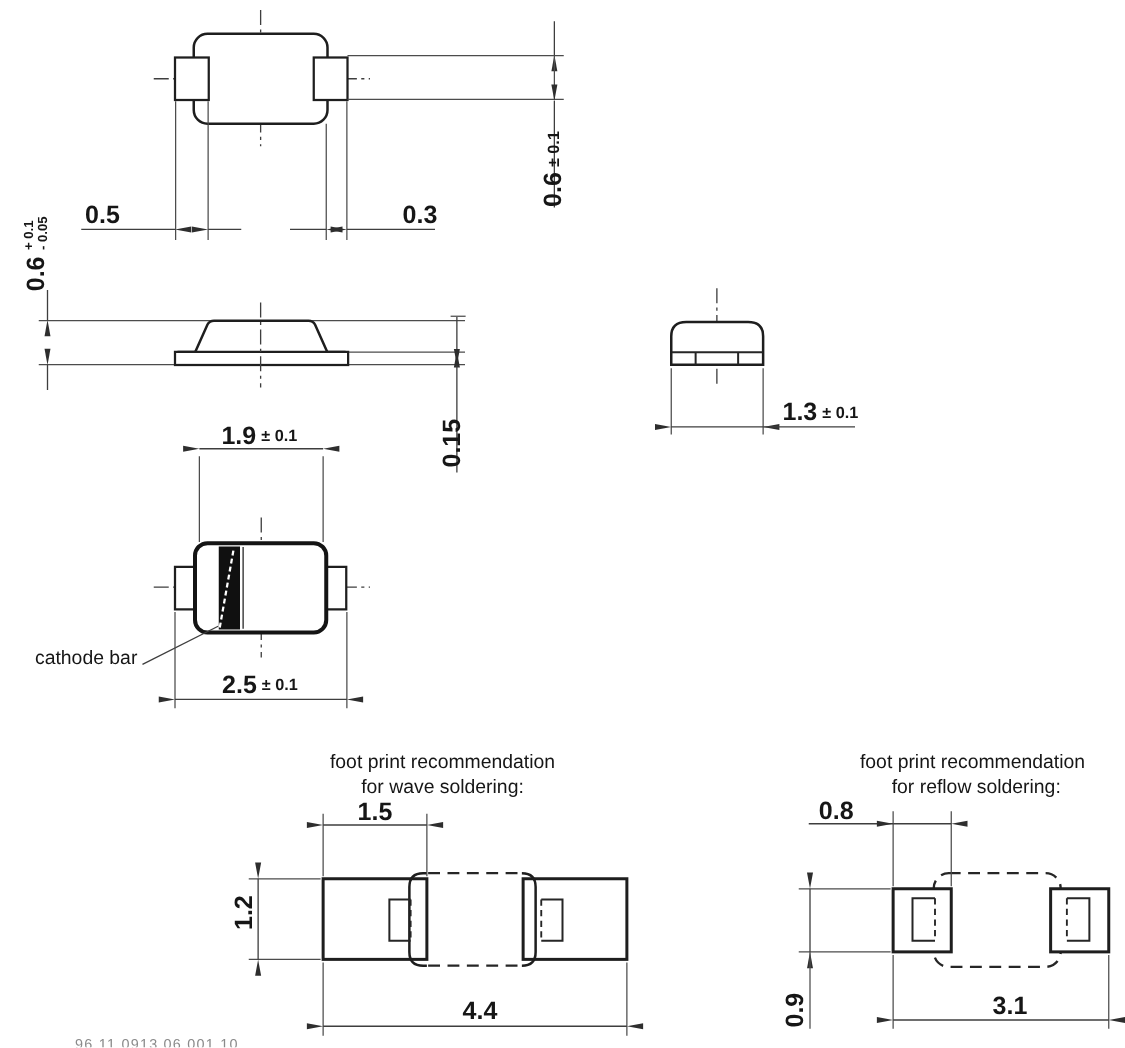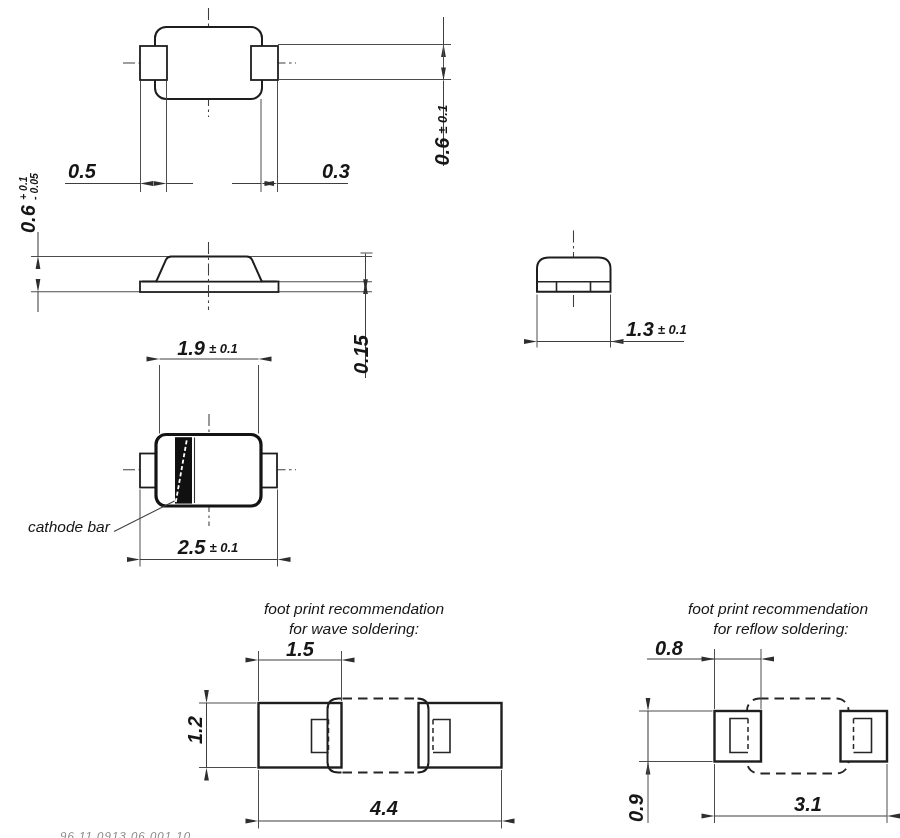--- a/index.html
+++ b/index.html
@@ -1,17 +1,17 @@
 <!DOCTYPE html>
 <html><head>
 <meta charset="utf-8">
 <style>
   html,body{margin:0;padding:0;background:#fff;}
   .canvas{position:relative;width:900px;height:838px;background:#ffffff;overflow:hidden;
-          font-family:"Liberation Sans",sans-serif;font-style:italic;}
+          font-family:"Liberation Sans",sans-serif;}
   svg text{font-family:"Liberation Sans",sans-serif;fill:#161616;}
   .dimtxt{font-size:20px;font-weight:600;}
   .tol{font-size:13px;font-weight:600;}
   .tol2{font-size:10.5px;font-weight:600;}
   .lbl{font-size:15.5px;font-weight:500;}
   .o2{fill:#fff;stroke:#1e1e1e;stroke-width:2;}
   .o18{fill:#fff;stroke:#1e1e1e;stroke-width:1.8;}
   .o32{fill:#fff;stroke:#141414;stroke-width:3.2;}
   .pad{fill:#fff;stroke:#1e1e1e;stroke-width:2.4;}
   .thin{stroke:#4c4c4c;stroke-width:1;fill:none;}

